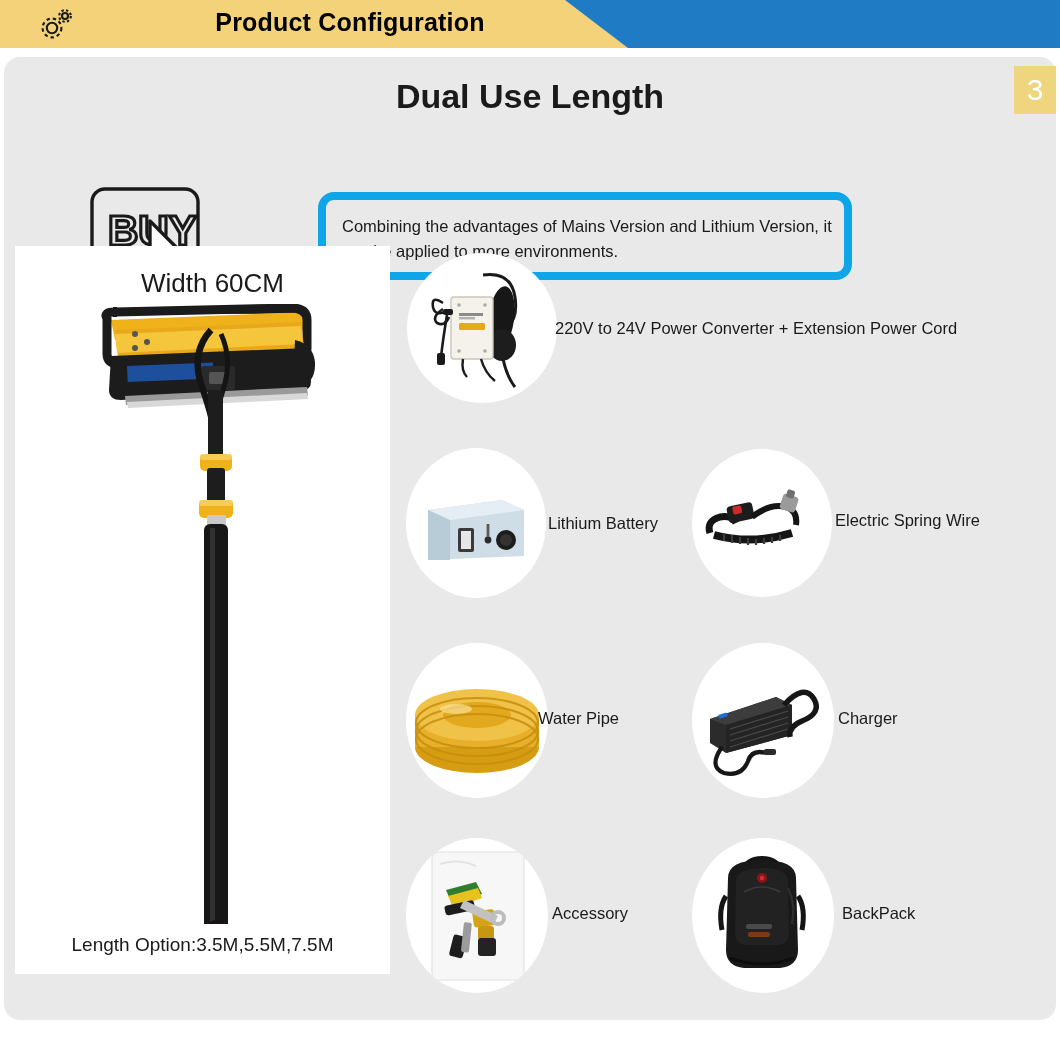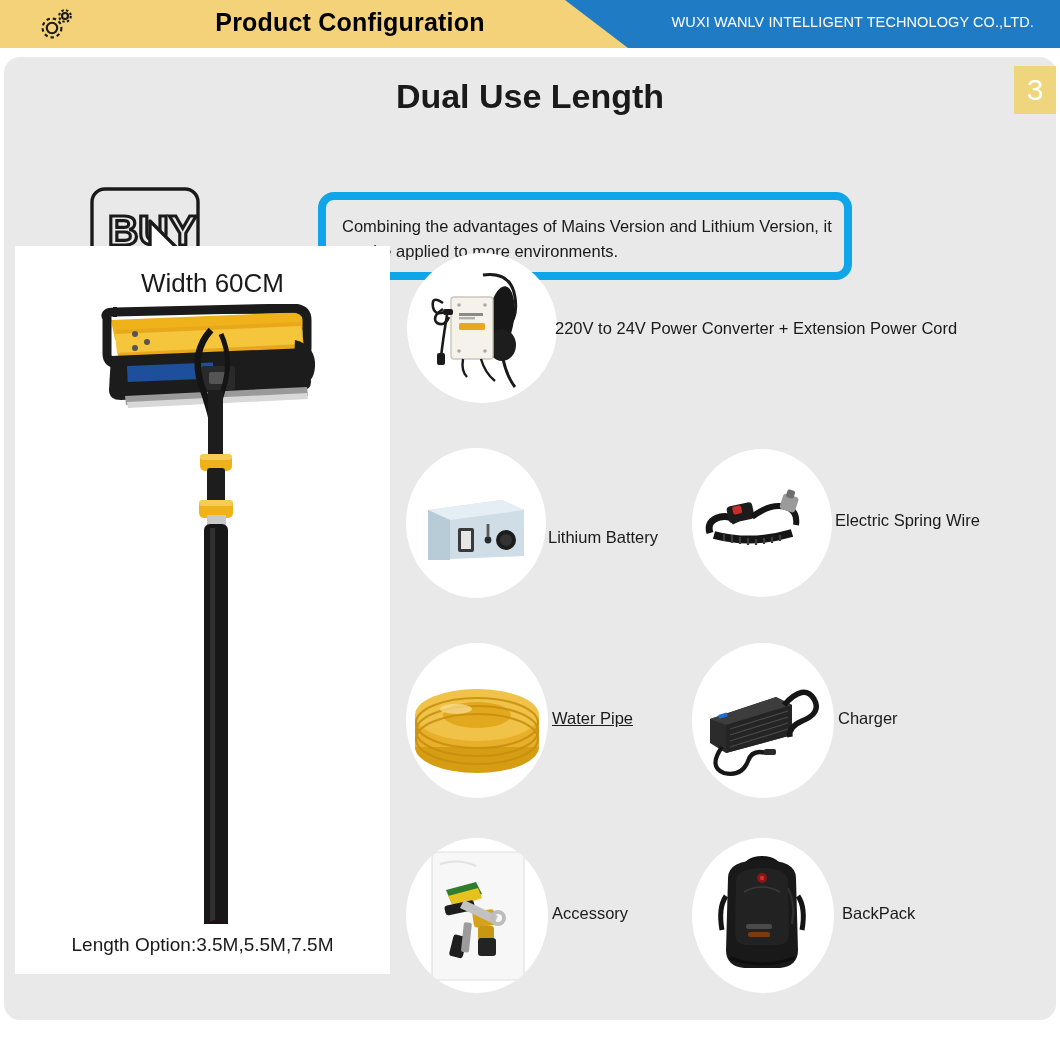--- a/index.html
+++ b/index.html
@@ -171,21 +171,20 @@
       <g fill="none" stroke="#1a1a1a" stroke-width="2.1">
         <circle cx="14" cy="21" r="5.2"></circle>
         <circle cx="14" cy="21" r="9.4" stroke-dasharray="3.4 3.0"></circle>
         <circle cx="27" cy="9" r="3.0"></circle>
         <circle cx="27" cy="9" r="5.8" stroke-dasharray="2.4 2.2"></circle>
       </g>
     </svg>
   </span>
 
   <div class="header-title">Product Configuration</div>
-  <div class="header-company">WUXI WANLV INTELLIGENT TECHNOLOGY CO.,LTD.</div>
 </div>
 
 <div class="panel">
 
   <div class="badge">3</div>
   <div class="section-title">Dual Use Length</div>
 
   <span class="buy-icon">
     <svg width="128" height="102" viewBox="0 0 128 102">
       <rect x="4" y="4" width="106" height="74" rx="13" fill="none" stroke="#1a1a1a" stroke-width="3.4"></rect>
@@ -303,21 +302,21 @@
           <path d="M22 62 L44 72 L44 112 L22 112 Z" fill="#b8ccd8"></path>
           <rect x="52" y="80" width="16" height="24" rx="2" fill="#3a3a3a"></rect>
           <rect x="55" y="83" width="10" height="18" fill="#e6e6e6"></rect>
           <circle cx="82" cy="92" r="3.4" fill="#2a2a2a"></circle>
           <rect x="80.6" y="76" width="2.8" height="13" fill="#5a5a5a"></rect>
           <circle cx="100" cy="92" r="10" fill="#1c1c1c"></circle>
           <circle cx="100" cy="92" r="6" fill="#333"></circle>
         </svg>
       </span>
     </div>
-    <div class="acc-label" style="left:142px; top:80px;">Lithium Battery</div>
+    <div class="acc-label" style="left:142px; top:66px;">Lithium Battery</div>
   </div>
 
   <div class="acc" style="left:688px; top:392px; width:330px; height:148px;">
     <div class="acc-bubble" style="width:140px; height:148px;">
       <span class="acc-art">
         <svg width="140" height="148" viewBox="0 0 140 148">
           <path d="M18 84 Q14 72 28 68 Q40 66 44 74" fill="none" stroke="#151515" stroke-width="7"></path>
           <rect x="34" y="58" width="26" height="17" rx="4" fill="#1c1c1c" transform="rotate(-12 34 58)"></rect>
           <rect x="40" y="58" width="9" height="8" rx="2" fill="#cc2b2b" transform="rotate(-12 40 58)"></rect>
           <path d="M22 86 Q60 96 100 84" fill="none" stroke="#151515" stroke-width="8"></path>
@@ -350,21 +349,21 @@
           <ellipse cx="71" cy="72" rx="34" ry="13" fill="#e2a91f"></ellipse>
           <g fill="none" stroke="#c58f10" stroke-width="2.2" opacity=".85">
             <ellipse cx="71" cy="80" rx="61" ry="25"></ellipse>
             <ellipse cx="71" cy="88" rx="61" ry="25"></ellipse>
             <ellipse cx="71" cy="96" rx="61" ry="25"></ellipse>
           </g>
           <ellipse cx="50" cy="66" rx="16" ry="5" fill="#fbe094" opacity=".7"></ellipse>
         </svg>
       </span>
     </div>
-    <div class="acc-label" style="left:146px; top:66px;text-decoration:underline;">Water Pipe</div>
+    <div class="acc-label" style="left:132px; top:66px;">Water Pipe</div>
   </div>
 
   <div class="acc" style="left:688px; top:586px; width:330px; height:155px;">
     <div class="acc-bubble" style="width:142px; height:155px;">
       <span class="acc-art">
         <svg width="142" height="155" viewBox="0 0 142 155">
           <path d="M18 76 L84 54 L100 62 L100 92 L34 110 L18 100 Z" fill="#2b2b2b"></path>
           <path d="M18 76 L84 54 L100 62 L34 82 Z" fill="#3d3d3d"></path>
           <path d="M34 82 L100 62 L100 92 L34 110 Z" fill="#242424"></path>
           <g stroke="#4a4a4a" stroke-width="1.1">

